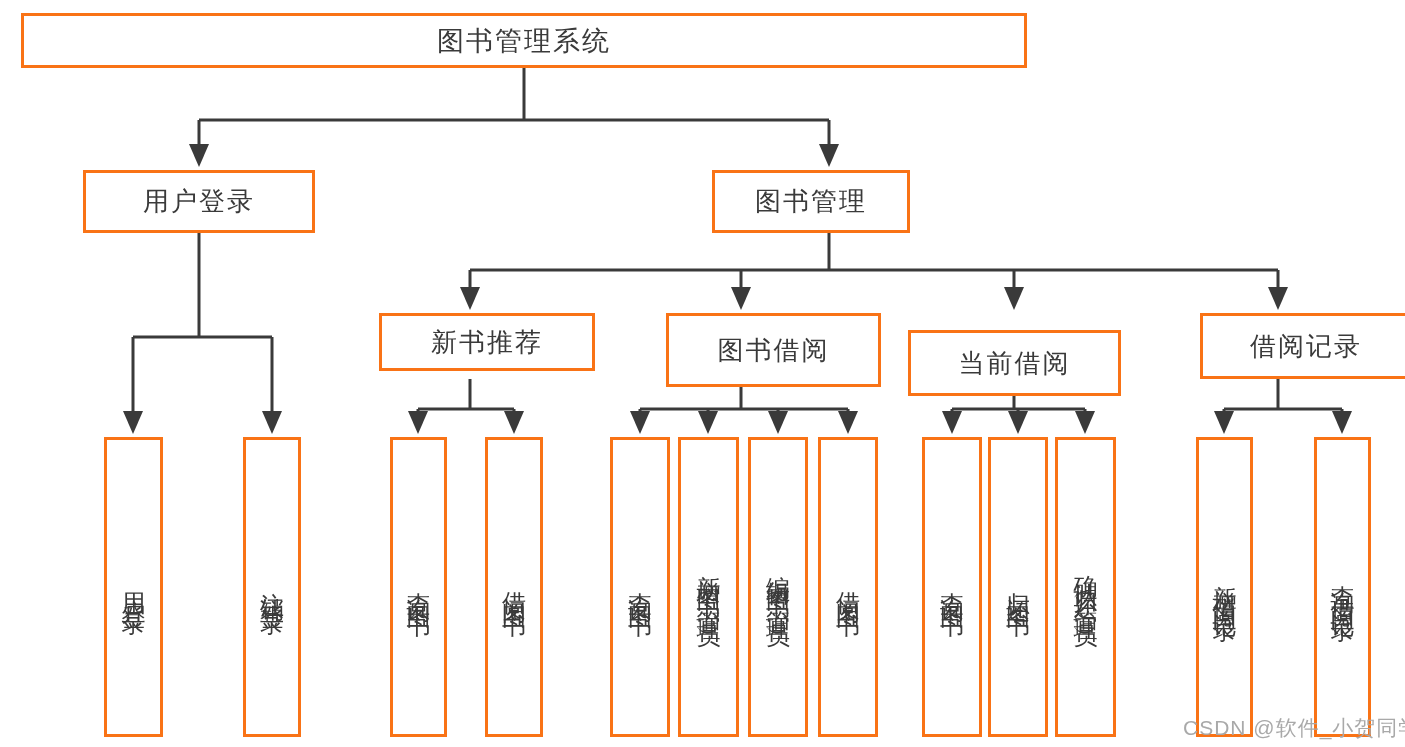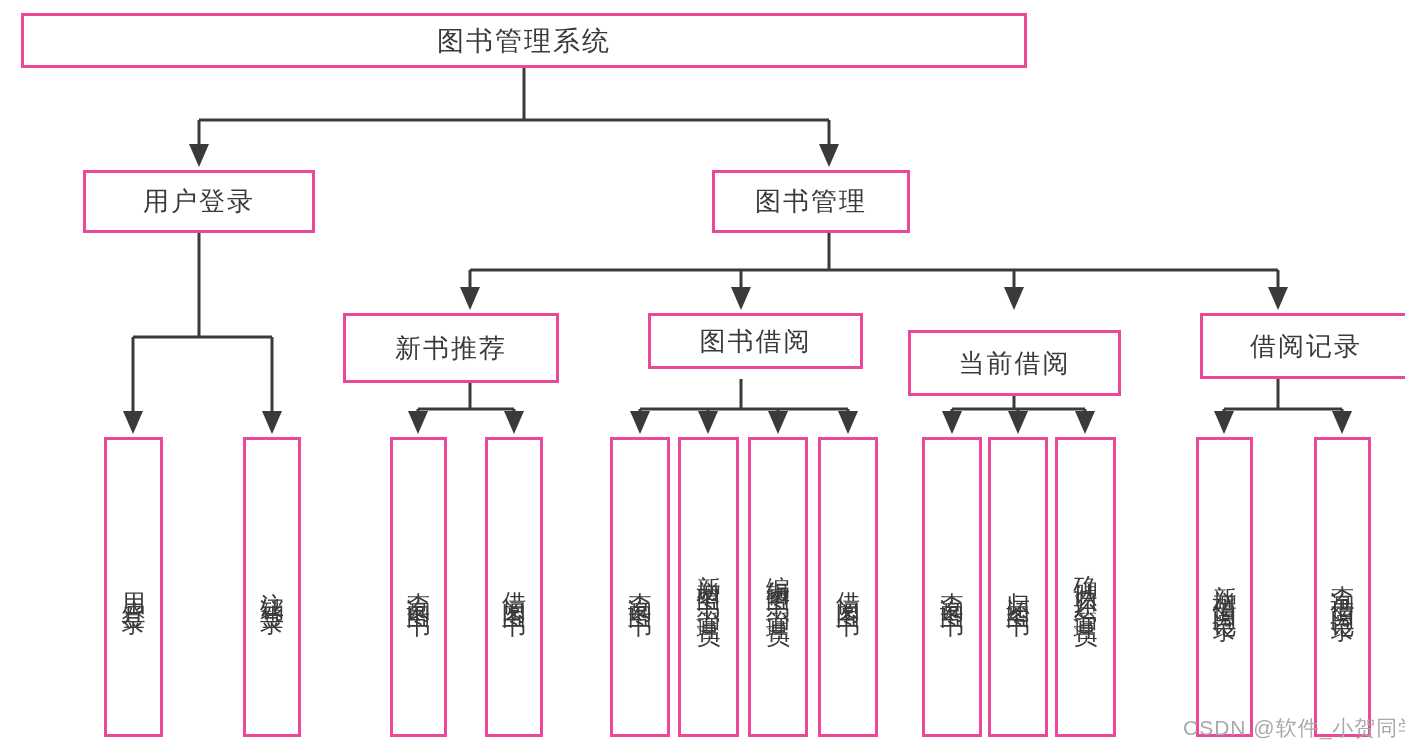--- a/index.html
+++ b/index.html
@@ -14,21 +14,21 @@
   }
   .wires {
     position: absolute;
     left: 0; top: 0;
     width: 1405px; height: 747px;
     z-index: 1;
   }
   .node {
     position: absolute;
     box-sizing: border-box;
-    border: 3px solid #ec4899;
+    border: 3px solid #f97316;
     background: #ffffff;
     display: flex;
     align-items: center;
     justify-content: center;
     z-index: 2;
   }
   .h-node span {
     font-size: 26px;
     letter-spacing: 2px;
     color: #3a3a3a;
@@ -102,24 +102,24 @@
     <span>图书管理系统</span>
   </div>
 
   <div class="node h-node" style="left:83px;top:170px;width:232px;height:63px">
     <span>用户登录</span>
   </div>
   <div class="node h-node" style="left:712px;top:170px;width:198px;height:63px">
     <span>图书管理</span>
   </div>
 
-  <div class="node h-node" style="left:343px;top:313px;width:216px;height:70px">
+  <div class="node h-node" style="left:379px;top:313px;width:216px;height:58px">
     <span>新书推荐</span>
   </div>
-  <div class="node h-node" style="left:648px;top:313px;width:215px;height:56px">
+  <div class="node h-node" style="left:666px;top:313px;width:215px;height:74px">
     <span>图书借阅</span>
   </div>
   <div class="node h-node" style="left:908px;top:330px;width:213px;height:66px">
     <span>当前借阅</span>
   </div>
   <div class="node h-node" style="left:1200px;top:313px;width:212px;height:66px">
     <span>借阅记录</span>
   </div>
 
   <div class="node v-node" style="left:104px;top:437px;width:59px;height:300px">

